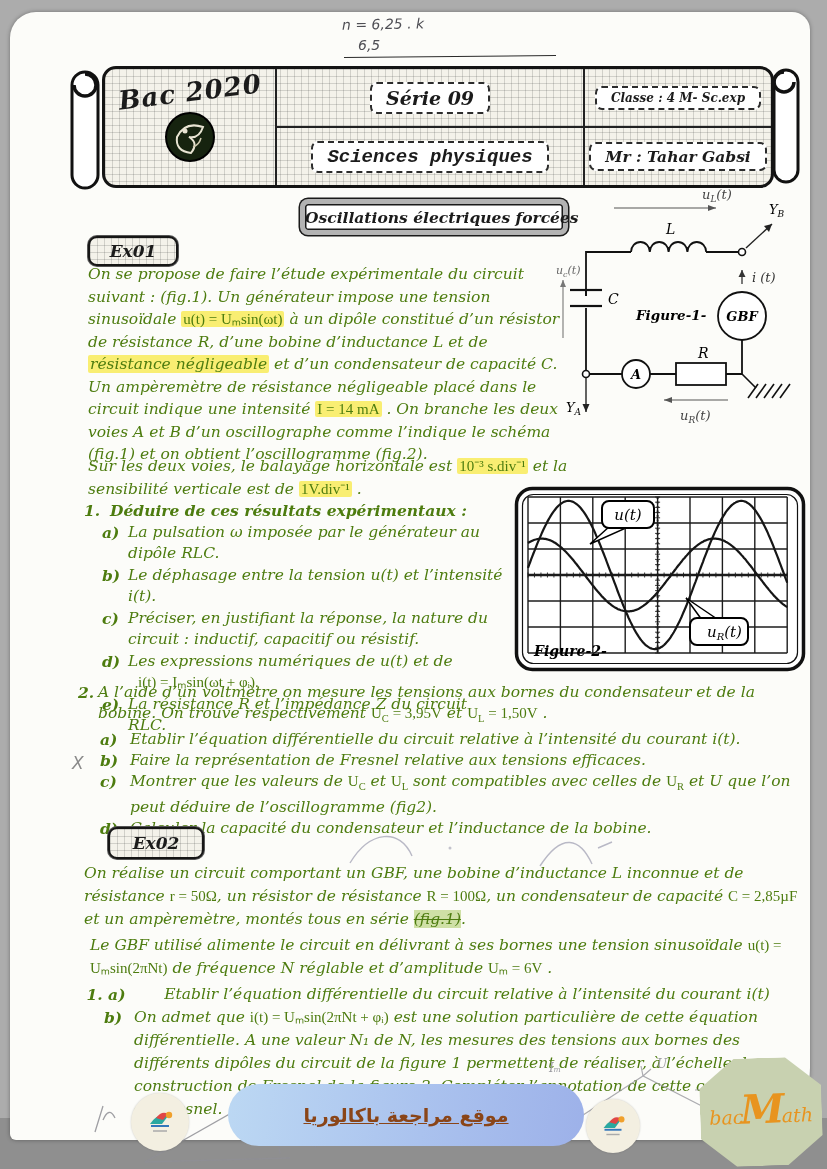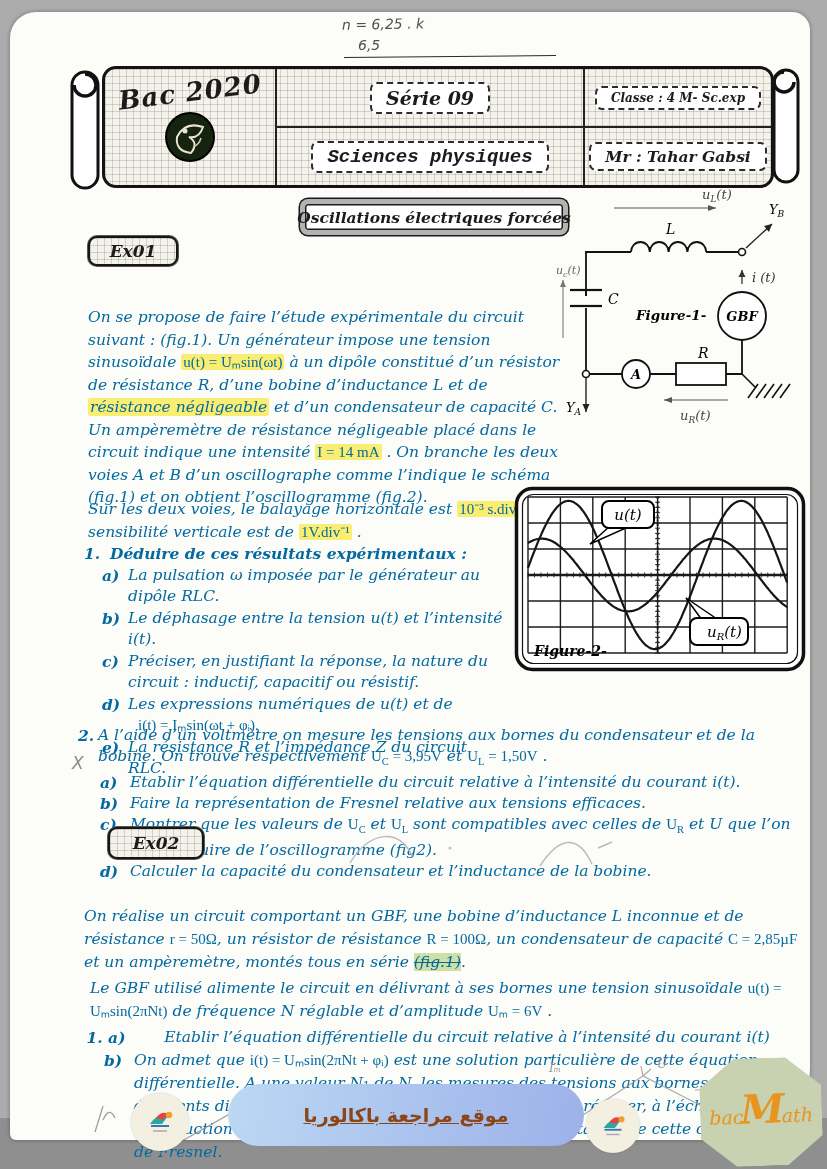--- a/index.html
+++ b/index.html
@@ -40,31 +40,31 @@
   }
   .exam-title{
     margin-top:8px;font-size:26px;font-weight:bold;font-style:italic;
     transform:rotate(-7deg);letter-spacing:1px;
   }
   
   .banner{
     left:300px;top:199px;width:258px;height:26px;
     background:#fff;border:5px solid #b3b3b3;border-radius:8px;
     box-shadow:0 0 0 1.5px #1a1a1a, inset 0 0 0 1.5px #1a1a1a;
-    display:flex;align-items:center;justify-content:center;
+    display:flex;align-items:center;
     font-size:15.5px;font-weight:bold;font-style:italic;white-space:nowrap;
   }
   .ex-badge{
     border:2.5px solid #161616;border-radius:9px;
     box-shadow:0 0 0 1px #555;
     display:flex;align-items:center;justify-content:center;
     font-size:17px;font-weight:bold;font-style:italic;
   }
   
-  .txt{font-style:italic;font-size:15.5px;line-height:22.5px;color:#0369a1;margin-top:43px;}
+  .txt{font-style:italic;font-size:15.5px;line-height:22.5px;color:#4d7c0f;}
   .m{font-family:"Liberation Serif",serif;font-style:normal;font-size:15px;}
   .m sub{font-size:10.5px;}
   .hl{background:#f9ee72;padding:0 2px;border-radius:2px;}
   .scr{background:#cfe0a6;text-decoration:line-through;}
   .qrow{display:flex;}
   .qlab{flex:0 0 26px;font-weight:bold;}
   .qlab2{flex:0 0 30px;font-weight:bold;}
   .qbody{flex:1;}
   .stemrow{display:flex;}
   .f-ind{margin-left:10px;}

